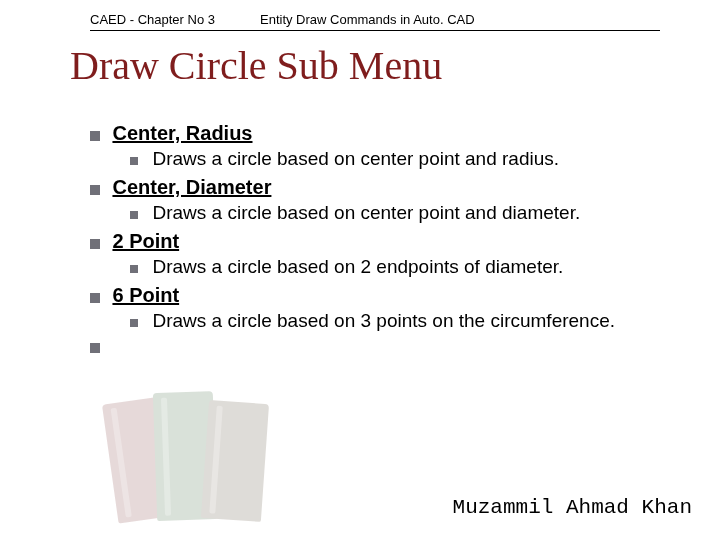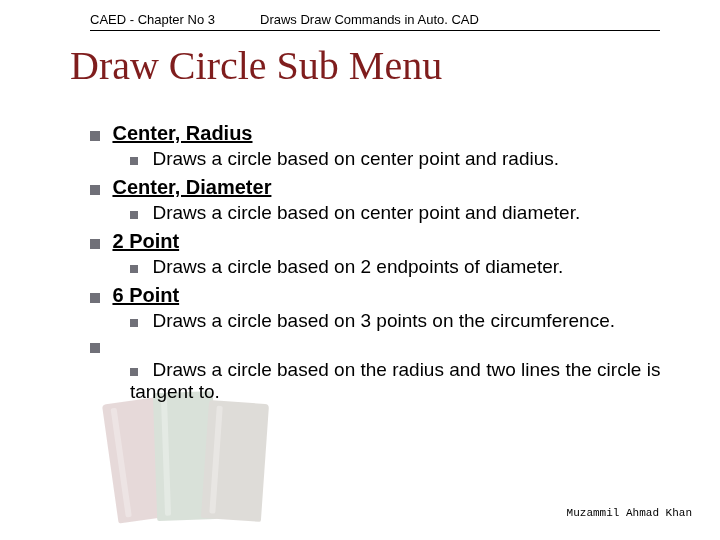--- a/index.html
+++ b/index.html
@@ -94,21 +94,21 @@
     color: #000;
     font-weight: 400;
     text-align: center;
   }
   .footer {
     position: absolute;
     bottom: 20px;
     right: 28px;
     text-align: right;
     font-family: "Courier New", Courier, monospace;
-    font-size: 11px;
+    font-size: 21px;
     color: #000;
     line-height: 1.2;
   }
   .books {
     position: absolute;
     bottom: 20px;
     left: 110px;
     width: 190px;
     height: 140px;
     opacity: 0.16;
@@ -121,21 +121,21 @@
   .book.b1 { left: 0;  width: 60px; height: 120px; background:#6a1a1a; transform: rotate(-8deg); }
   .book.b2 { left: 45px; width: 60px; height: 128px; background:#1b4a1b; transform: rotate(-2deg); }
   .book.b3 { left: 95px; width: 60px; height: 118px; background:#3a2a12; transform: rotate(4deg); }
   .book .spine { position:absolute; left:8px; top:5px; width:6px; bottom:5px; background: rgba(255,255,255,0.3); border-radius:2px;}
 </style>
 </head>
 <body>
 
 <div class="header-bar">
   <span class="header-left">CAED - Chapter No 3</span>
-  <span class="header-right">Draws Draw Commands in Auto. CAD</span>
+  <span class="header-right">Entity Draw Commands in Auto. CAD</span>
 </div>
 <div class="rule"></div>
 
 <div class="title">Draw Circle Sub Menu</div>
 
 <div class="year">2006</div>
 
 <div class="books">
   <div class="book b1">
       <div class="spine"></div>
@@ -181,23 +181,19 @@
     <span class="bullet-top"></span>
     <span class="top-label">6 Point</span>
     <div class="sub">
       <span class="bullet-sub"></span>
       <span class="sub-text">Draws a circle based on 3 points on the circumference.</span>
     </div>
   </div>
 
   <div class="item">
     <span class="bullet-top"></span>
-    <div class="sub">
-      <span class="bullet-sub"></span>
-      <span class="sub-text">Draws a circle based on the radius and two lines the circle is tangent to.</span>
-    </div>
   </div>
 
 </div>
 
 <div class="footer">
   <div>Muzammil Ahmad Khan</div>
 </div>
 
 </body></html>

